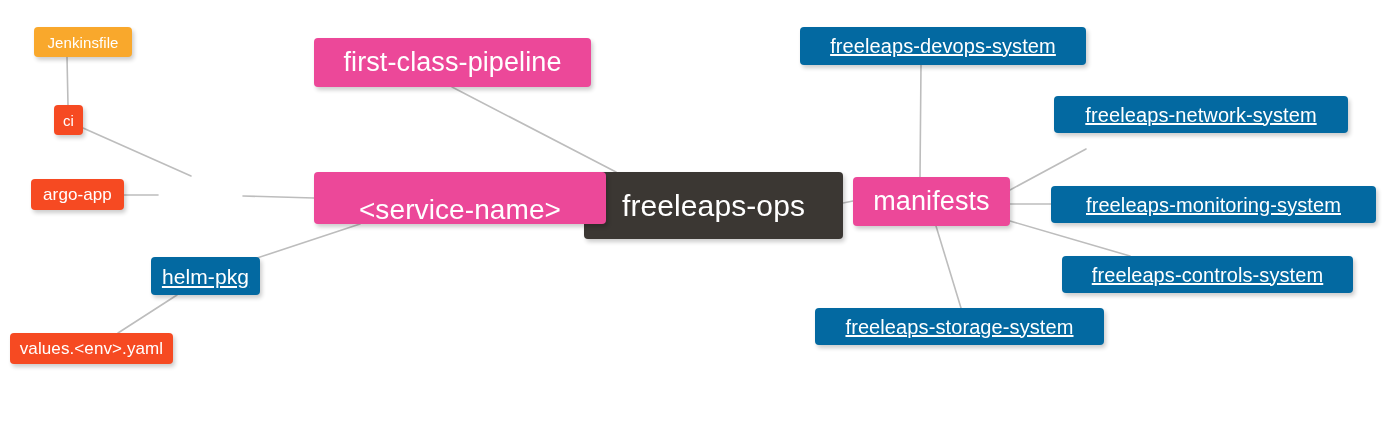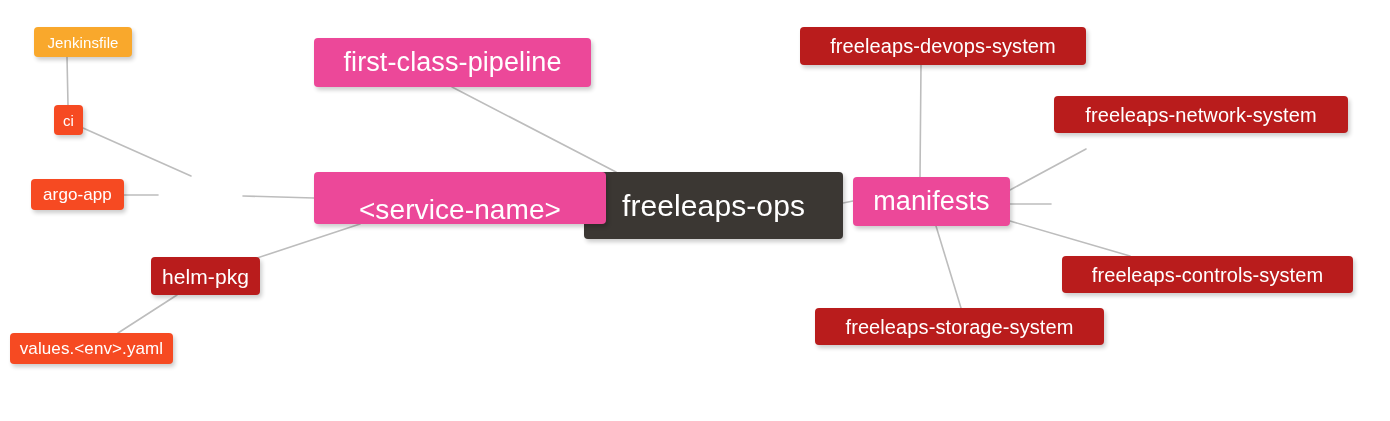--- a/index.html
+++ b/index.html
@@ -41,21 +41,21 @@
     line-height: 1;
     box-shadow: 2px 3px 4px rgba(0,0,0,0.20);
     letter-spacing: 0.1px;
   }
   .node-label {
     display: block;
     white-space: nowrap;
   }
   .n-root   { background: #3b3733; }
   .n-blue   { background: #ec4899; }
-  .n-green  { background: #b91c1c; }
+  .n-green  { background: #0369a1; text-decoration: underline; }
   .n-red    { background: #f64a22; }
   .n-orange { background: #f9a82c; }
 </style>
 </head>
 <body>
 
 <div id="mindmap">
   <svg id="edge-layer" viewBox="0 0 1390 421" width="1390" height="421" xmlns="http://www.w3.org/2000/svg">
       <line x1="584" y1="200" x2="571" y2="198" stroke="#bdbdbd" stroke-width="1.6" stroke-linecap="round"></line>
       <line x1="616" y1="172" x2="452" y2="87" stroke="#bdbdbd" stroke-width="1.6" stroke-linecap="round"></line>
@@ -86,20 +86,23 @@
     </div>
     <div class="node n-green" style="left: 151px; top: 257px; width: 109px; height: 38px; font-size: 21px;">
       <span class="node-label">helm-pkg</span>
     </div>
     <div class="node n-green" style="left: 800px; top: 27px; width: 286px; height: 38px; font-size: 20px;">
       <span class="node-label">freeleaps-devops-system</span>
     </div>
     <div class="node n-green" style="left: 1054px; top: 96px; width: 294px; height: 37px; font-size: 20px;">
       <span class="node-label">freeleaps-network-system</span>
     </div>
+    <div class="node n-green" style="left: 1051px; top: 186px; width: 325px; height: 37px; font-size: 20px;">
+      <span class="node-label">freeleaps-monitoring-system</span>
+    </div>
     <div class="node n-green" style="left: 1062px; top: 256px; width: 291px; height: 37px; font-size: 20px;">
       <span class="node-label">freeleaps-controls-system</span>
     </div>
     <div class="node n-green" style="left: 815px; top: 308px; width: 289px; height: 37px; font-size: 20px;">
       <span class="node-label">freeleaps-storage-system</span>
     </div>
     <div class="node n-red" style="left: 54px; top: 105px; width: 29px; height: 30px; font-size: 15px;">
       <span class="node-label">ci</span>
     </div>
     <div class="node n-red" style="left: 31px; top: 179px; width: 93px; height: 31px; font-size: 17px;">

